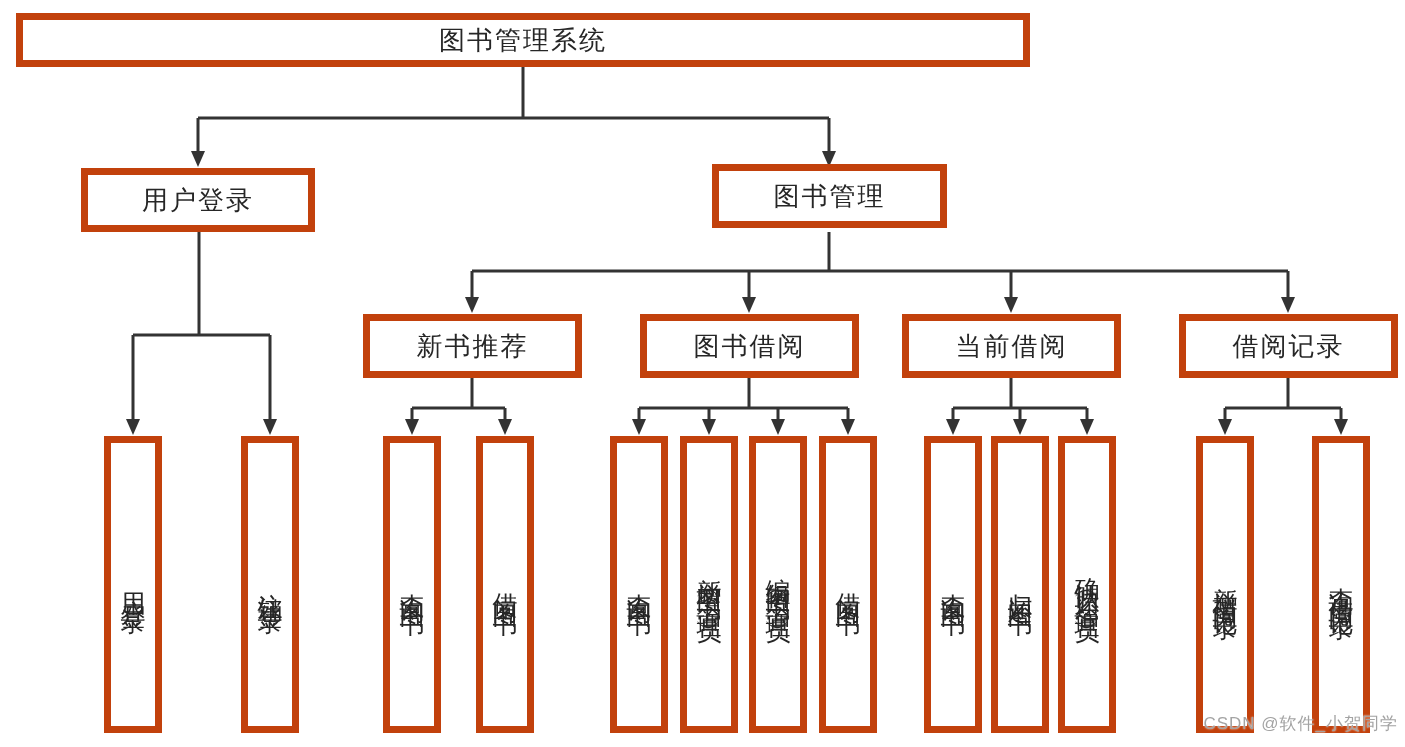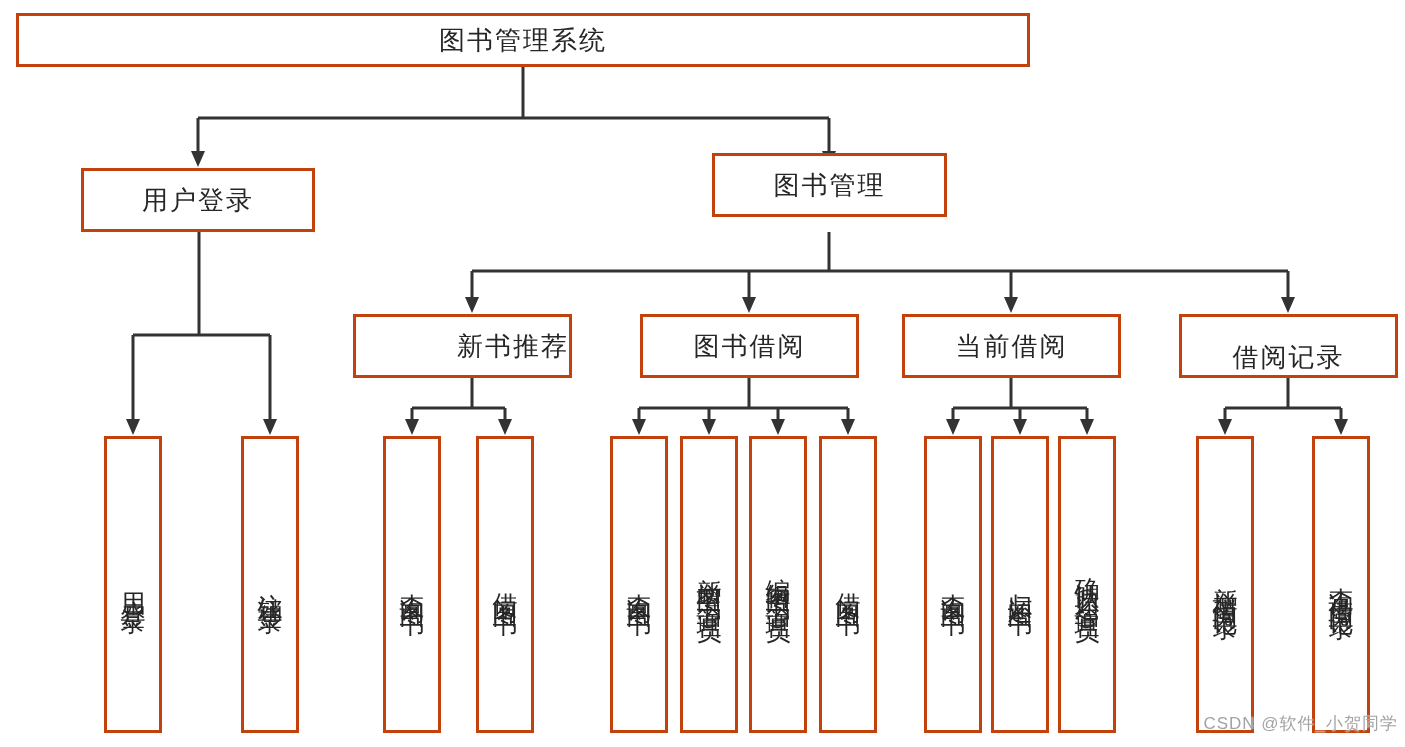--- a/index.html
+++ b/index.html
@@ -27,21 +27,21 @@
     stroke-width: 3;
     fill: none;
   }
   .connectors polygon {
     fill: #333333;
     stroke: none;
   }
   .box {
     position: absolute;
     box-sizing: border-box;
-    border: 3px solid #c2410c;
+    border: 7px solid #c2410c;
     background: #ffffff;
     display: flex;
     align-items: center;
     justify-content: center;
     color: #262626;
   }
   .box .hlabel {
     font-size: 26px;
     letter-spacing: 2px;
     white-space: nowrap;
@@ -49,26 +49,26 @@
   .leaf .vlabel {
     writing-mode: vertical-rl;
     text-orientation: mixed;
     font-size: 25px;
     letter-spacing: 6px;
     line-height: 1;
     white-space: nowrap;
   }
   .root-box   { left: 16px;  top: 13px;  width: 1014px; height: 54px; }
   .l2a        { left: 81px;  top: 168px; width: 234px;  height: 64px; }
-  .l2b        { left: 712px; top: 153px; width: 235px;  height: 64px; justify-content: center; }
+  .l2b        { left: 712px; top: 164px; width: 235px;  height: 64px; justify-content: center; }
   .sec        { top: 314px;  width: 219px; height: 64px; }
-  .sec-1      { left: 353px; justify-content: flex-end; }
+  .sec-1      { left: 363px; }
   .sec-2      { left: 640px; }
   .sec-3      { left: 902px; }
-  .sec-4      { left: 1179px; align-items: flex-end; }
+  .sec-4      { left: 1179px; }
   .leaf       { top: 436px;  width: 58px; height: 297px; }
   .leaf-1  { left: 104px; }
   .leaf-2  { left: 241px; }
   .leaf-3  { left: 383px; }
   .leaf-4  { left: 476px; }
   .leaf-5  { left: 610px; }
   .leaf-6  { left: 680px; }
   .leaf-7  { left: 749px; }
   .leaf-8  { left: 819px; }
   .leaf-9  { left: 924px; }

